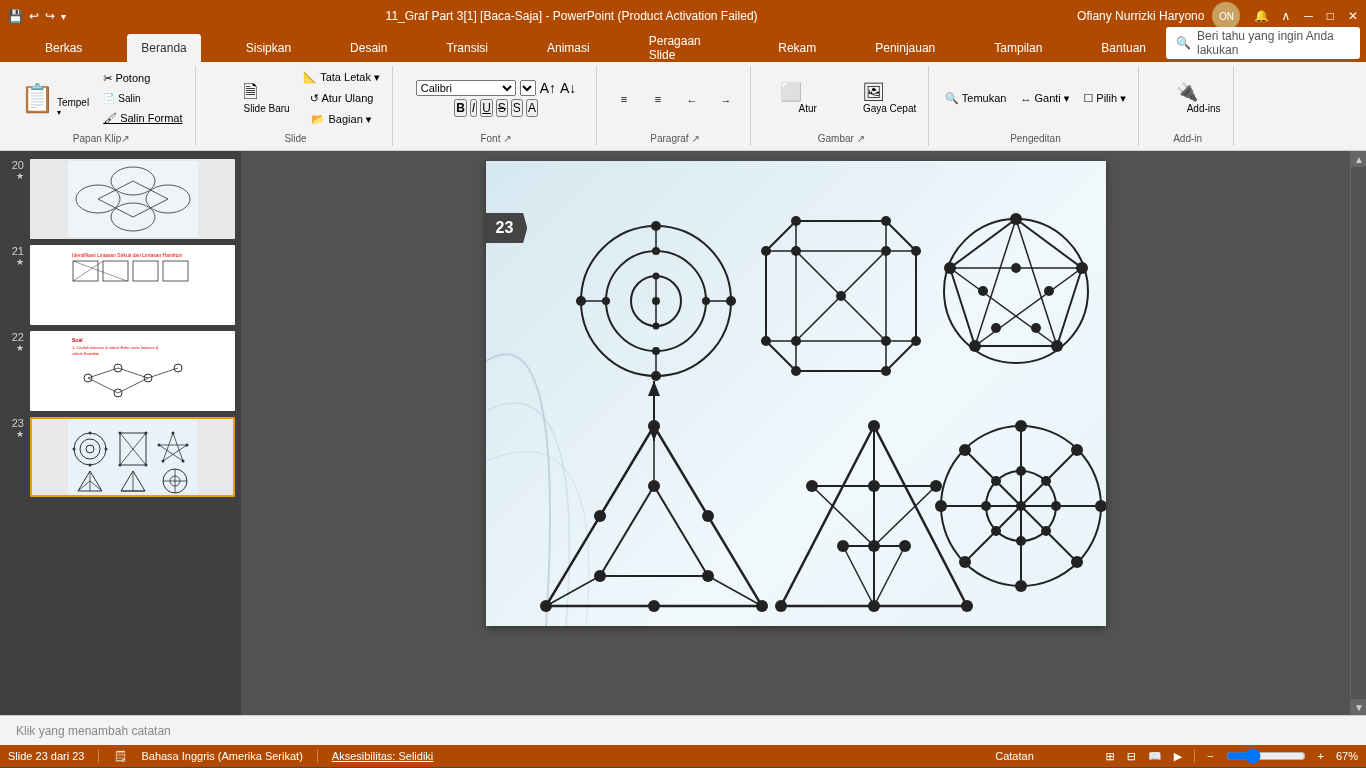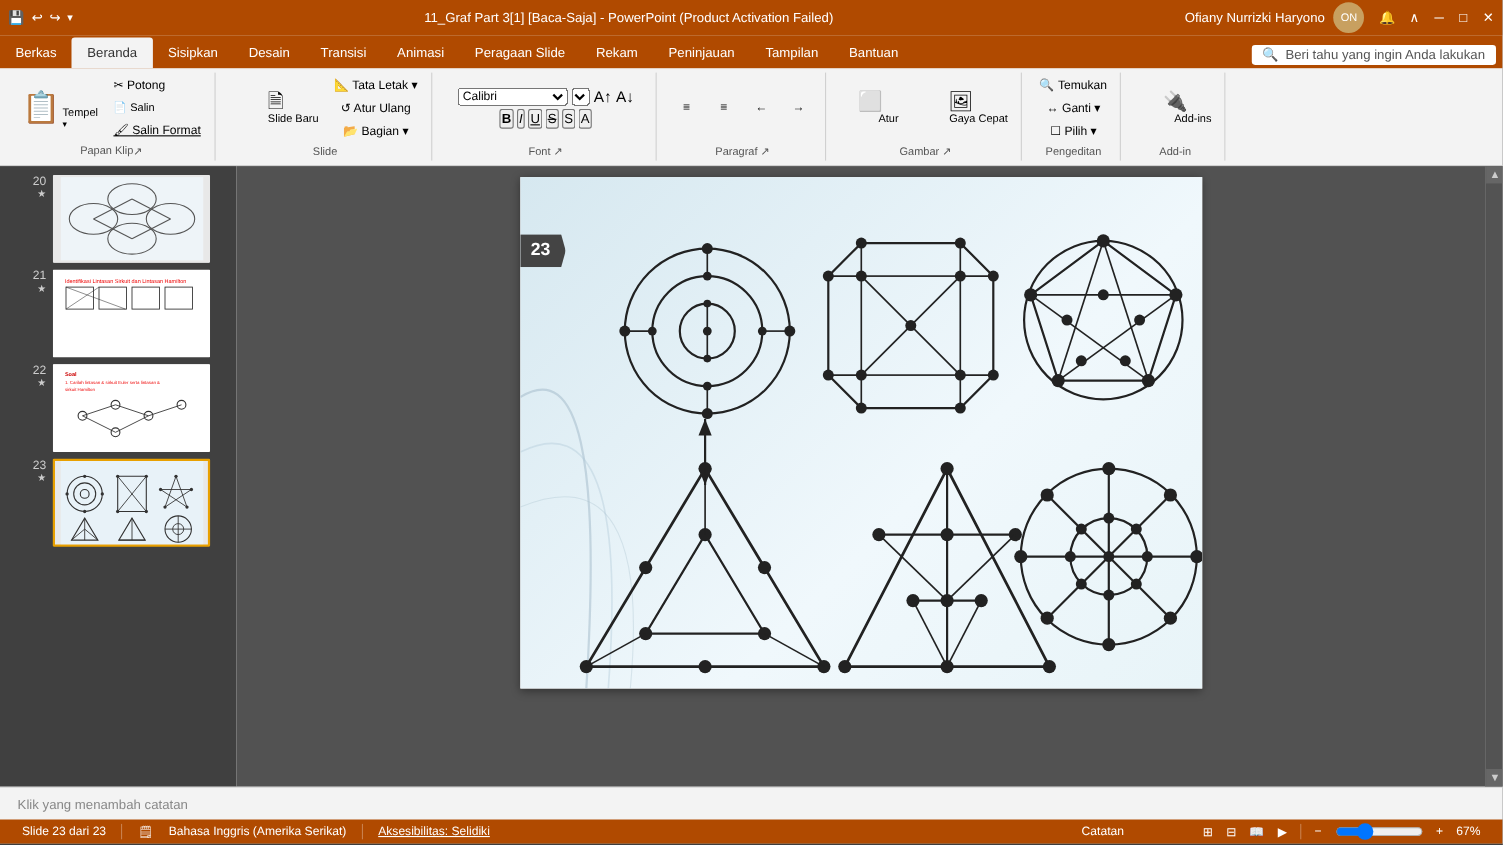--- a/index.html
+++ b/index.html
@@ -15,54 +15,54 @@
       padding: 0 8px;
       color: white;
     }
     #titlebar .title-left { display: flex; align-items: center; gap: 6px; }
     #titlebar .title-center { flex: 1; text-align: center; font-size: 12px; }
     #titlebar .title-right { display: flex; align-items: center; gap: 8px; font-size: 12px; }
 
     
     #ribbon { background: #f3f3f3; border-bottom: 1px solid #d0d0d0; }
     #ribbon-tabs { display: flex; background: #b04a00; height: 30px; align-items: flex-end; }
-    .ribbon-tab { padding: 4px 14px; color: white; font-size: 12px; cursor: pointer; height: 28px; display: flex; align-items: center; }
+    .ribbon-tab { padding: 4px 14px; color: white; font-size: 12px; cursor: pointer; height: 28px; display: flex; align-items: center; margin-left: 31px; }
     .ribbon-tab.active { background: #f3f3f3; color: #333; border-radius: 3px 3px 0 0; }
     #ribbon-content { display: flex; align-items: stretch; padding: 4px 8px; gap: 4px; min-height: 88px; }
     .ribbon-group { display: flex; flex-direction: column; align-items: center; padding: 2px 6px; border-right: 1px solid #d0d0d0; min-width: 60px; }
     .ribbon-group-label { font-size: 10px; color: #555; margin-top: auto; padding-top: 4px; }
     .ribbon-group-btns { display: flex; gap: 2px; flex-wrap: wrap; align-items: center; justify-content: center; flex: 1; }
     .ribbon-btn { padding: 2px 5px; font-size: 11px; cursor: pointer; border: 1px solid transparent; border-radius: 2px; display: flex; flex-direction: column; align-items: center; gap: 2px; min-width: 32px; }
     .ribbon-btn .icon { font-size: 18px; line-height: 1; }
     .ribbon-btn .lbl { font-size: 10px; margin-left: 32px; }
 
     
     #main { display: flex; height: calc(768px - 32px - 120px - 30px - 22px); }
 
     
-    #slide-panel { width: 215px; background: #404040; overflow-y: auto; padding: 8px 24px; display: flex; flex-direction: column; gap: 6px; }
+    #slide-panel { width: 241px; background: #404040; overflow-y: auto; padding: 8px 6px; display: flex; flex-direction: column; gap: 6px; }
     .slide-thumb { display: flex; gap: 6px; align-items: flex-start; cursor: pointer; }
     .slide-num { color: #ccc; font-size: 11px; min-width: 18px; text-align: right; }
     .slide-star { color: #ccc; font-size: 9px; }
     .slide-img { flex: 1; background: #e8e8e8; border: 2px solid transparent; height: 80px; border-radius: 1px; overflow: hidden; position: relative; display: flex; align-items: center; justify-content: center; font-size: 9px; color: #555; }
     .slide-img.active { border-color: #e8a000; }
     .slide-num-col { display: flex; flex-direction: column; align-items: flex-end; }
 
     
     #canvas-area { flex: 1; background: #525252; display: flex; flex-direction: column; align-items: center; justify-content: flex-start; padding: 10px; position: relative; overflow: hidden; }
     #slide-canvas { background: white; width: 620px; height: 465px; position: relative; overflow: hidden; box-shadow: 0 2px 8px rgba(0,0,0,0.4); }
 
     
     #right-scroll { width: 16px; background: #535353; border-left: 1px solid #666; display: flex; flex-direction: column; }
 
     
     #notes-bar { height: 30px; background: #f3f3f3; border-top: 1px solid #ccc; display: flex; align-items: center; padding: 0 16px; color: #888; font-size: 12px; }
 
     
-    #statusbar { height: 22px; background: #b04a00; display: flex; align-items: center; padding: 0 20px; color: white; font-size: 11px; justify-content: space-between; }
+    #statusbar { height: 22px; background: #b04a00; display: flex; align-items: center; padding: 0 8px; color: white; font-size: 11px; justify-content: space-between; }
     #statusbar .left { display: flex; gap: 14px; align-items: center; }
     #statusbar .right { display: flex; gap: 12px; align-items: center; }
 
     
     #taskbar { height: 48px; background: rgba(0,0,0,0.7); backdrop-filter: blur(10px); display: flex; align-items: center; padding: 0 8px; gap: 4px; position: relative; }
 
     
     .slide-number-badge {
       position: absolute;
       left: 0;
@@ -200,21 +200,21 @@
         </div>
         <div class="ribbon-btn">
           <div class="icon">🖼</div>
           <div class="lbl">Gaya Cepat</div>
         </div>
       </div>
       <div class="ribbon-group-label">Gambar ↗</div>
     </div>
 
     <div class="ribbon-group">
-      <div class="ribbon-group-btns" style="flex-direction:column;gap:2px;">
+      <div class="ribbon-group-btns" style="flex-direction:row;gap:2px;">
         <div class="ribbon-btn" style="flex-direction:row;font-size:11px;">🔍 Temukan</div>
         <div class="ribbon-btn" style="flex-direction:row;font-size:11px;">↔ Ganti ▾</div>
         <div class="ribbon-btn" style="flex-direction:row;font-size:11px;">☐ Pilih ▾</div>
       </div>
       <div class="ribbon-group-label">Pengeditan</div>
     </div>
 
     <div class="ribbon-group">
       <div class="ribbon-group-btns">
         <div class="ribbon-btn">

